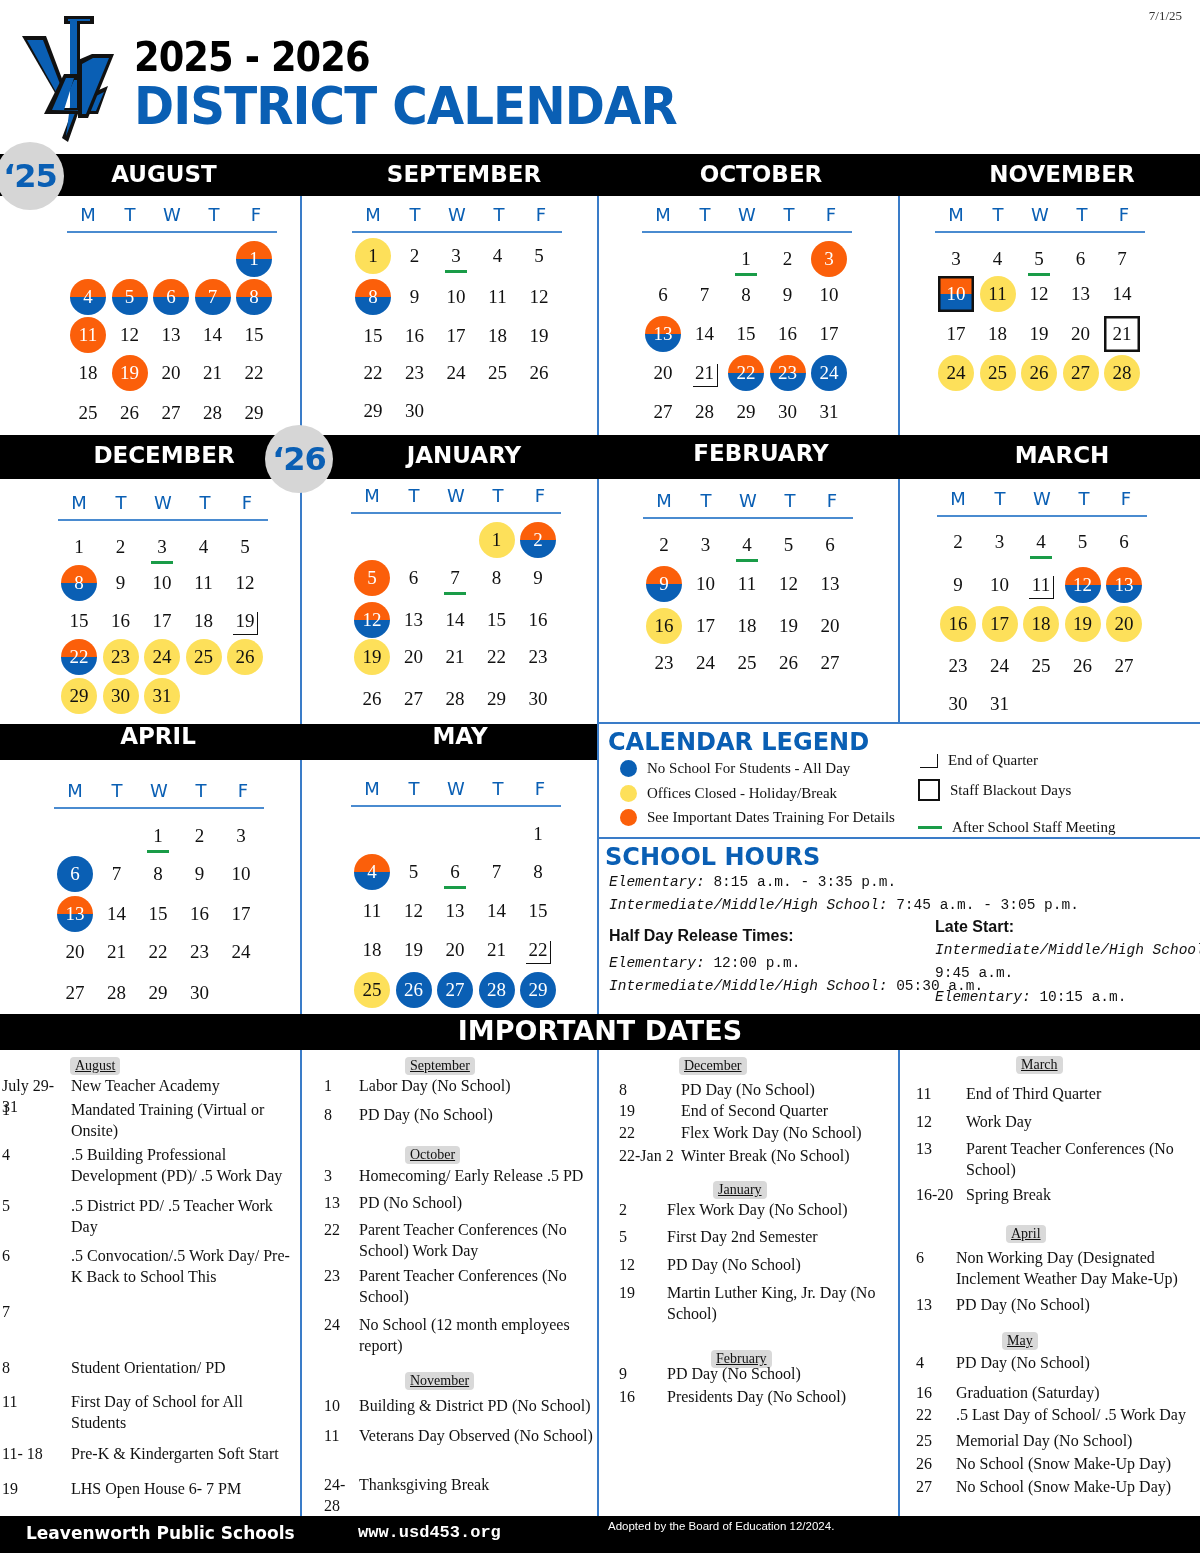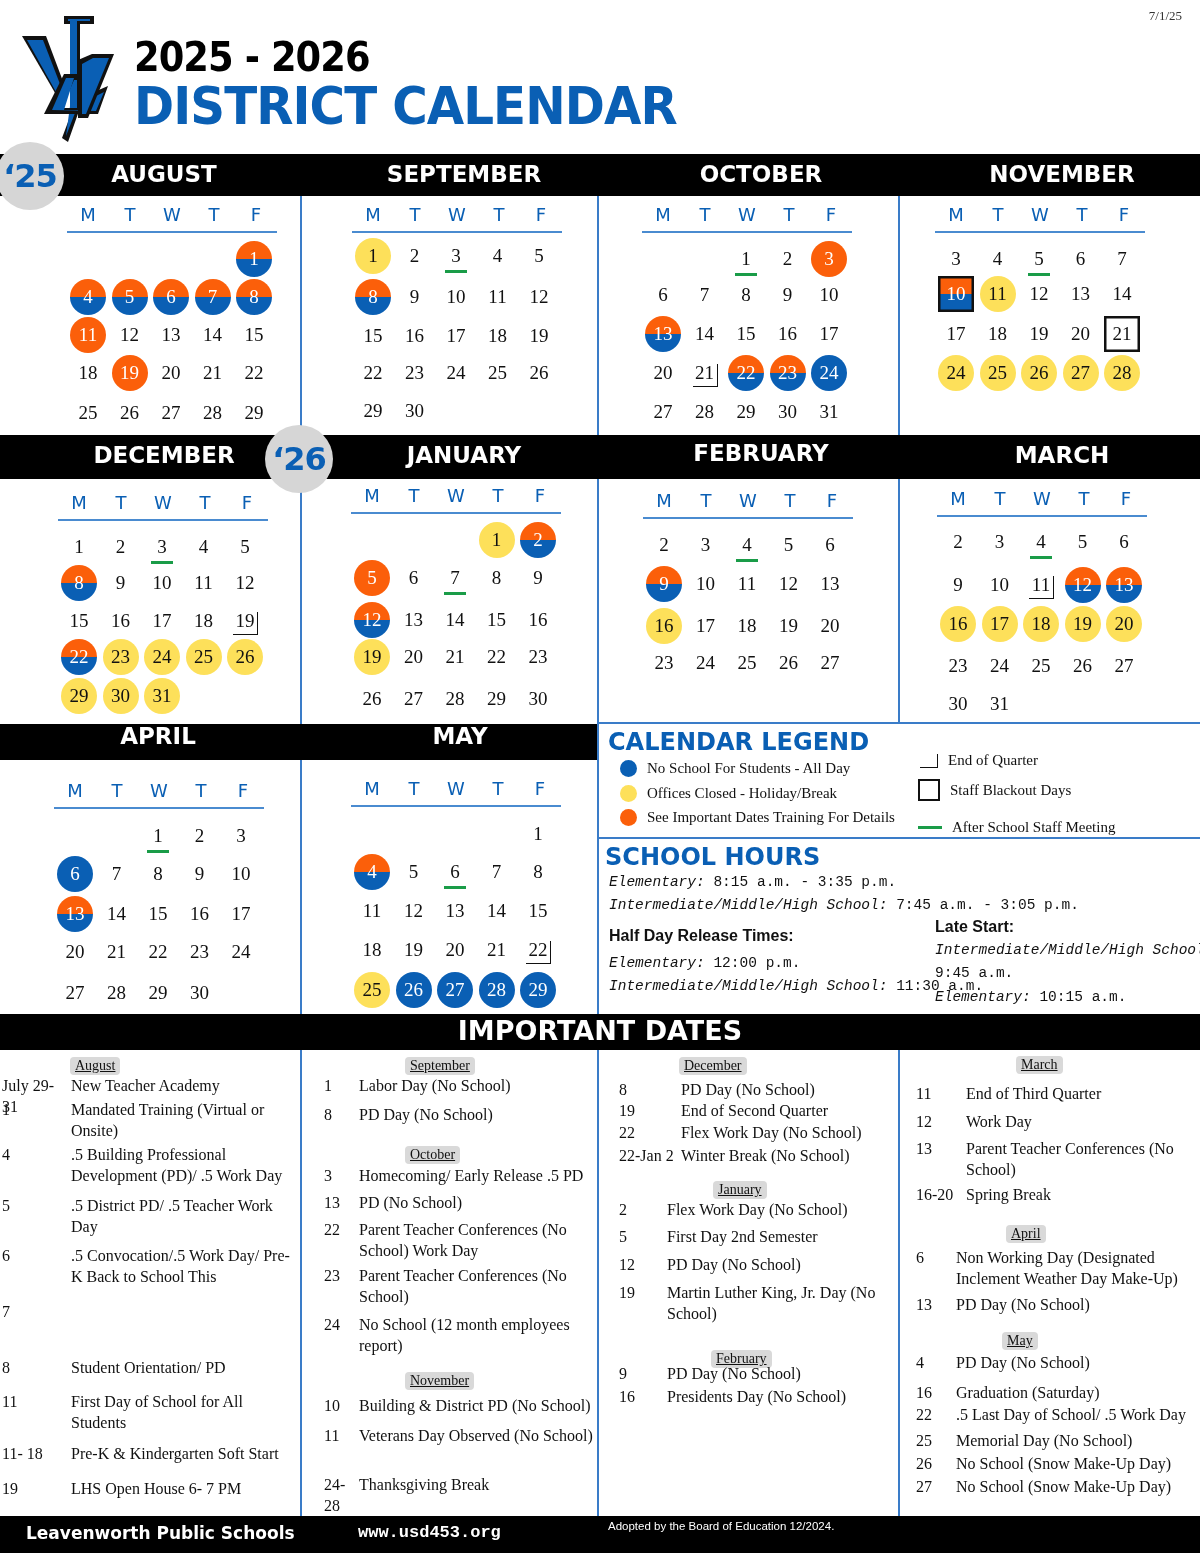--- a/index.html
+++ b/index.html
@@ -406,21 +406,21 @@
 <div class="legend-item" style="left:918px;top:807px;margin-top:12px;">
   <span style="display:inline-block;width:24px;height:3px;background:#1a9c48;"></span>
   <span>After School Staff Meeting</span>
 </div>
 
 <div class="hours-title" style="left:605px;top:843px;">SCHOOL HOURS</div>
 <div class="hours-line" style="left:609px;top:874px;"><i>Elementary:</i><span> 8:15 a.m. - 3:35 p.m.</span></div>
 <div class="hours-line" style="left:609px;top:897px;"><i>Intermediate/Middle/High School:</i><span> 7:45 a.m. - 3:05 p.m.</span></div>
 <div class="hours-sub" style="left:609px;top:927px;">Half Day Release Times:</div>
 <div class="hours-line" style="left:609px;top:955px;"><i>Elementary:</i><span> 12:00 p.m.</span></div>
-<div class="hours-line" style="left:609px;top:978px;"><i>Intermediate/Middle/High School:</i><span> 11:30 a.m.</span></div>
+<div class="hours-line" style="left:609px;top:978px;"><i>Intermediate/Middle/High School:</i><span> 05:30 a.m.</span></div>
 <div class="hours-sub" style="left:935px;top:918px;">Late Start:</div>
 <div class="hours-line" style="left:935px;top:942px;"><i>Intermediate/Middle/High School:</i></div>
 <div class="hours-line" style="left:935px;top:965px;"><span>9:45 a.m.</span></div>
 <div class="hours-line" style="left:935px;top:989px;"><i>Elementary:</i><span> 10:15 a.m.</span></div>
 
 <div class="band" style="top:1014px;height:36px;"></div>
 <div style="position:absolute;top:1015px;left:0;width:1200px;text-align:center;color:#fff;font-family:'DejaVu Sans',sans-serif;font-weight:bold;font-size:27px;">IMPORTANT DATES</div>
 <div class="vline" style="left:300px;top:1050px;height:466px;"></div>
 <div class="vline" style="left:597px;top:1050px;height:466px;"></div>
 <div class="vline" style="left:898px;top:1050px;height:466px;"></div>

